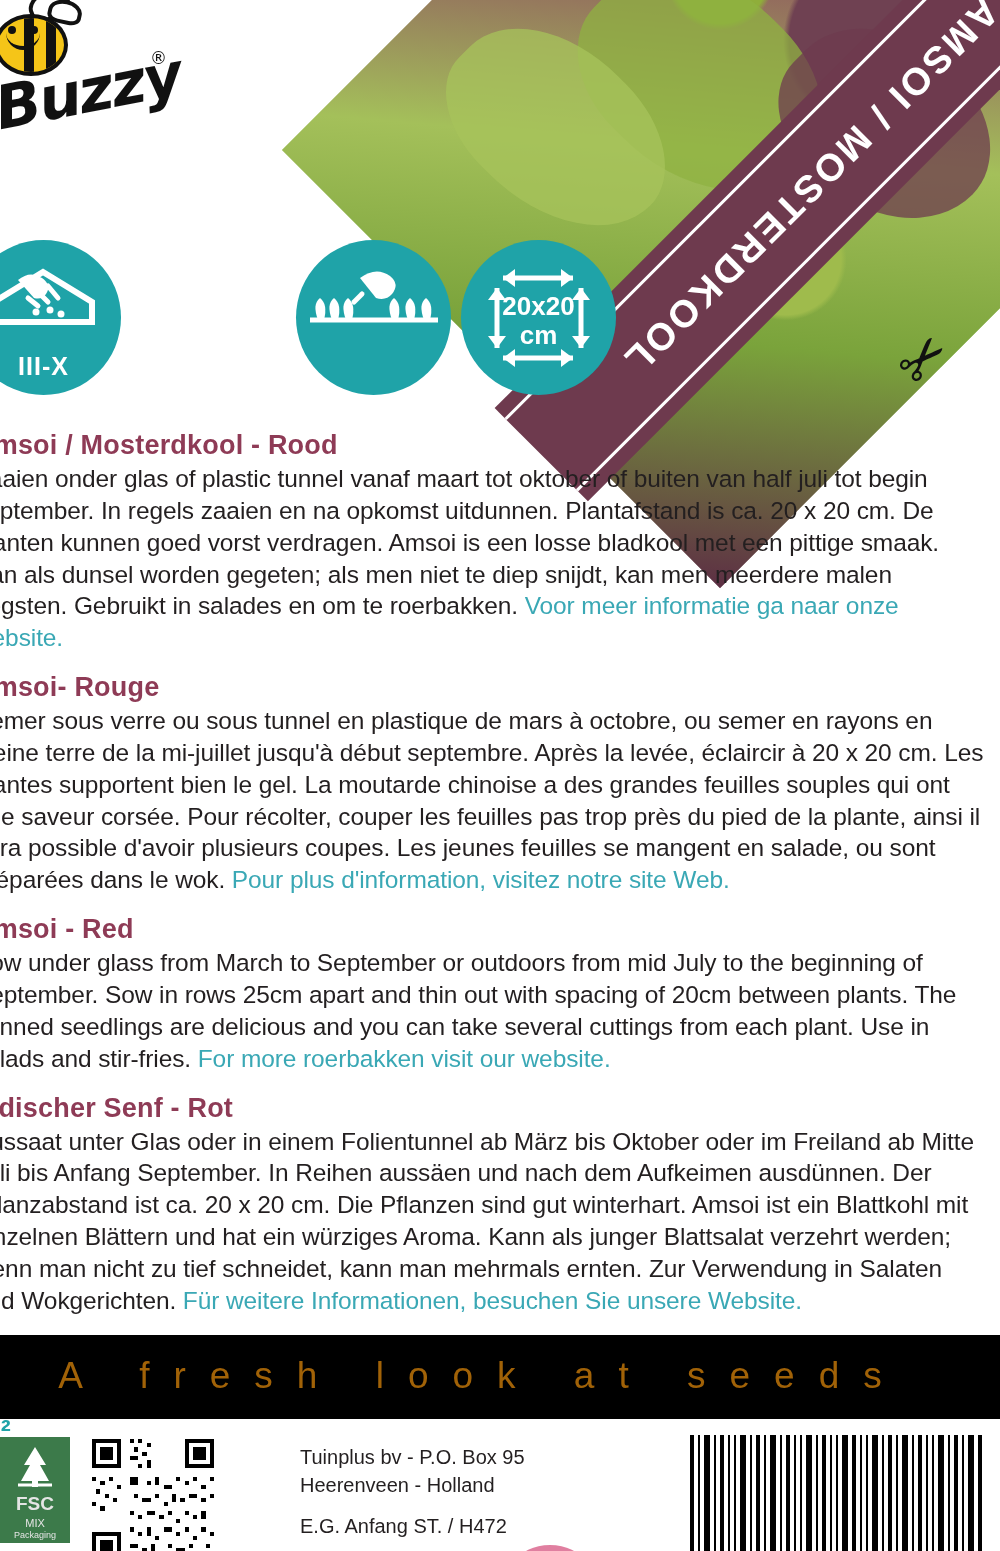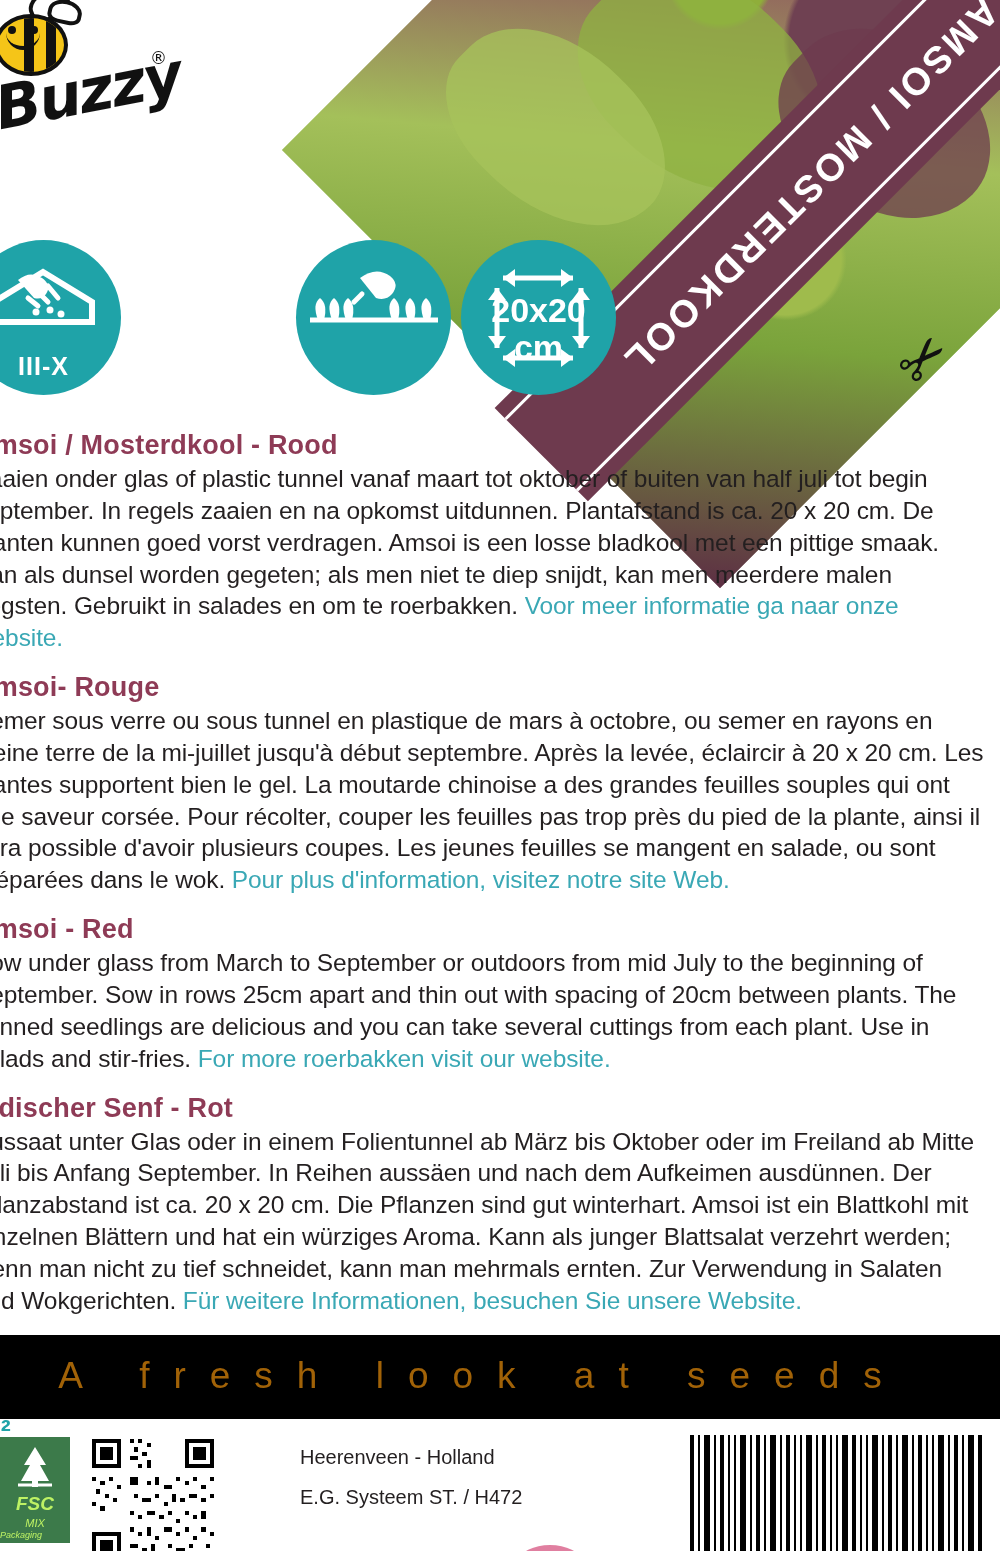--- a/index.html
+++ b/index.html
@@ -239,38 +239,37 @@
     font-family: "Liberation Sans", sans-serif;
   }
 
   
   .footer { position: absolute; left: 0; top: 1425px; width: 1000px; height: 126px; }
   .fsc {
     position: absolute;
     left: 0; top: 12px;
     width: 70px; height: 106px;
     background: #3c7a4a;
-    color: #bef264;
-    font-style: italic;
+    color: #e5e5e5;
   }
   .fsc .tree {
     position: absolute; left: 16px; top: 8px;
     width: 38px; height: 44px;
   }
   .fsc .fsc-txt {
     position: absolute; left: 0; top: 56px; width: 100%;
     text-align: center; font-size: 19px; font-weight: bold;
   }
   .fsc .mix {
     position: absolute; left: 0; top: 80px; width: 100%;
     text-align: center; font-size: 11px;
   }
   .fsc .pack {
     position: absolute; left: 0; top: 93px; width: 100%;
-    text-align: left; font-size: 9px;
+    text-align: center; font-size: 9px;
   }
   .qr {
     position: absolute;
     left: 92px; top: 14px;
     width: 122px; height: 122px;
   }
   .addr {
     position: absolute;
     left: 300px; top: 18px;
     font-size: 20px;
@@ -364,21 +363,21 @@
       <path d="M42 118 h70" stroke="#fff" stroke-width="5"></path>
       <path d="M42 118 l12 -9 v18 z" fill="#fff"></path>
       <path d="M112 118 l-12 -9 v18 z" fill="#fff"></path>
       <path d="M36 48 v60" stroke="#fff" stroke-width="5"></path>
       <path d="M36 48 l-9 12 h18 z" fill="#fff"></path>
       <path d="M36 108 l-9 -12 h18 z" fill="#fff"></path>
       <path d="M120 48 v60" stroke="#fff" stroke-width="5"></path>
       <path d="M120 48 l-9 12 h18 z" fill="#fff"></path>
       <path d="M120 108 l-9 -12 h18 z" fill="#fff"></path>
     </svg>
-    <div style="position:absolute;left:0;top:52px;width:100%;text-align:center;color:#fff;font-size:34px;font-weight:bold;line-height:1.1;">
+    <div style="position:absolute;left:0;top:52px;width:100%;text-align:center;color:#fff;font-size:26px;font-weight:bold;line-height:1.1;">
       <span>20x20</span><br>
       <span>cm</span>
     </div>
   </div>
 
 </div>
 
 <div class="content">
 
   <div>
@@ -502,23 +501,24 @@
         <rect x="27" y="25" width="1" height="1"></rect>
       <rect x="9" y="28" width="1" height="1"></rect>
         <rect x="12" y="28" width="1" height="1"></rect>
         <rect x="16" y="28" width="1" height="1"></rect>
       <rect x="21" y="28" width="1" height="1"></rect>
         <rect x="26" y="28" width="1" height="1"></rect>
     </g>
   </svg>
 
   <div class="addr">
+    <div>Tuinplus bv - P.O. Box 95</div>
     <div>Heerenveen - Holland</div>
     <span class="gap"></span>
-    <div>E.G. Systeem ST. / H472</div>
+    <div>E.G. Anfang ST. / H472</div>
   </div>
 
   <div class="pinkblob"></div>
 
   <svg class="barcode" viewBox="0 0 300 118" shape-rendering="crispEdges">
     <rect width="300" height="118" fill="#fff"></rect>
     <g fill="#000">
       <rect x="4" y="0" width="4" height="118"></rect>
         <rect x="12" y="0" width="2" height="118"></rect>
       <rect x="18" y="0" width="6" height="118"></rect>

